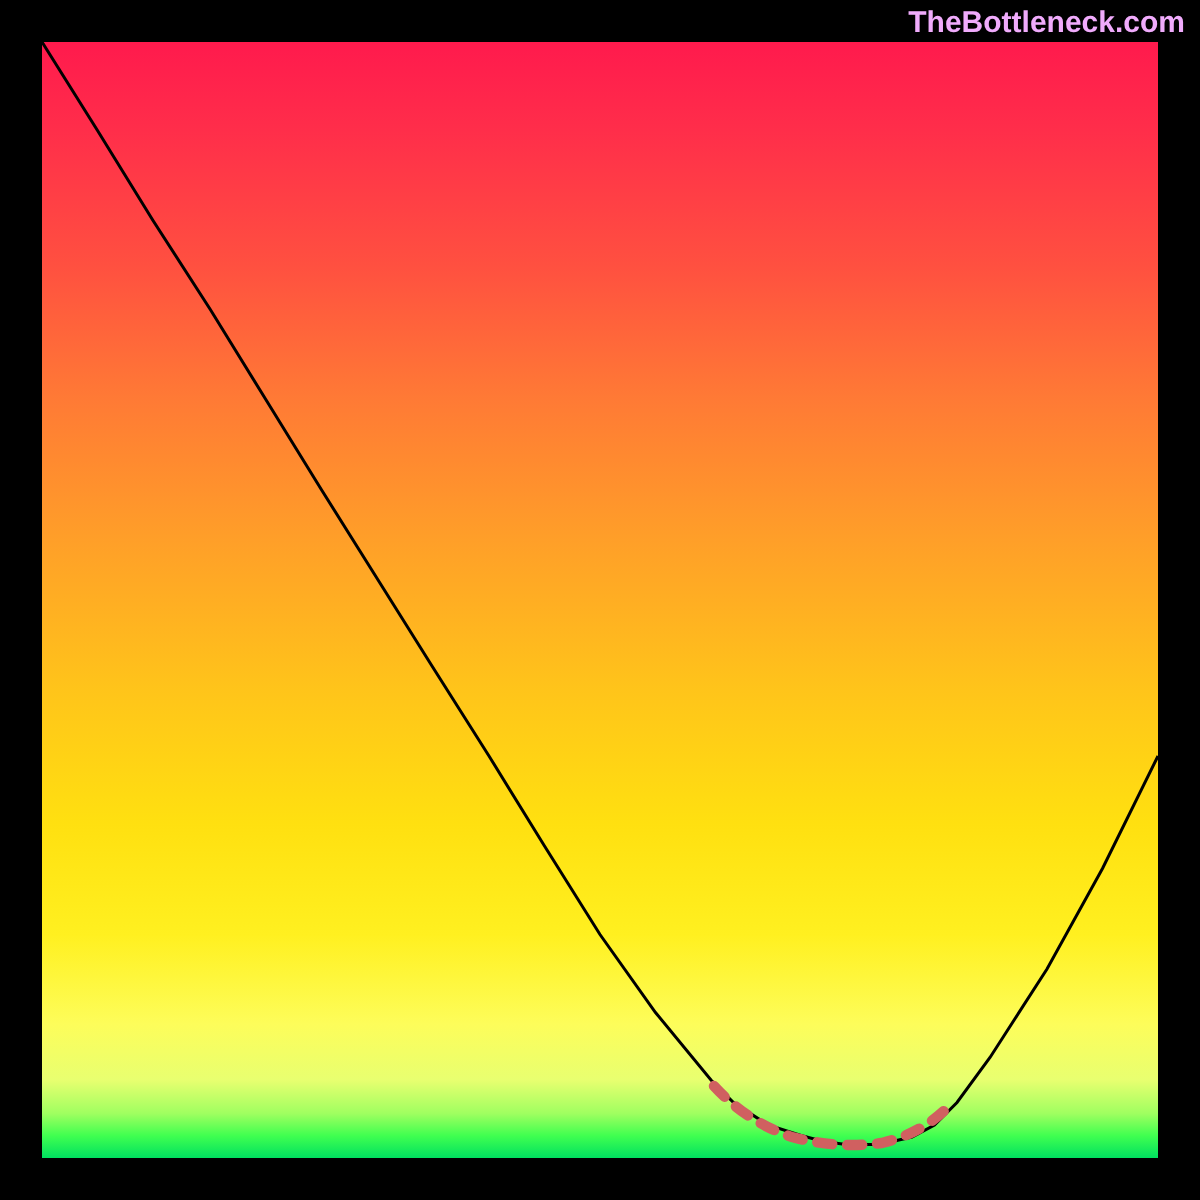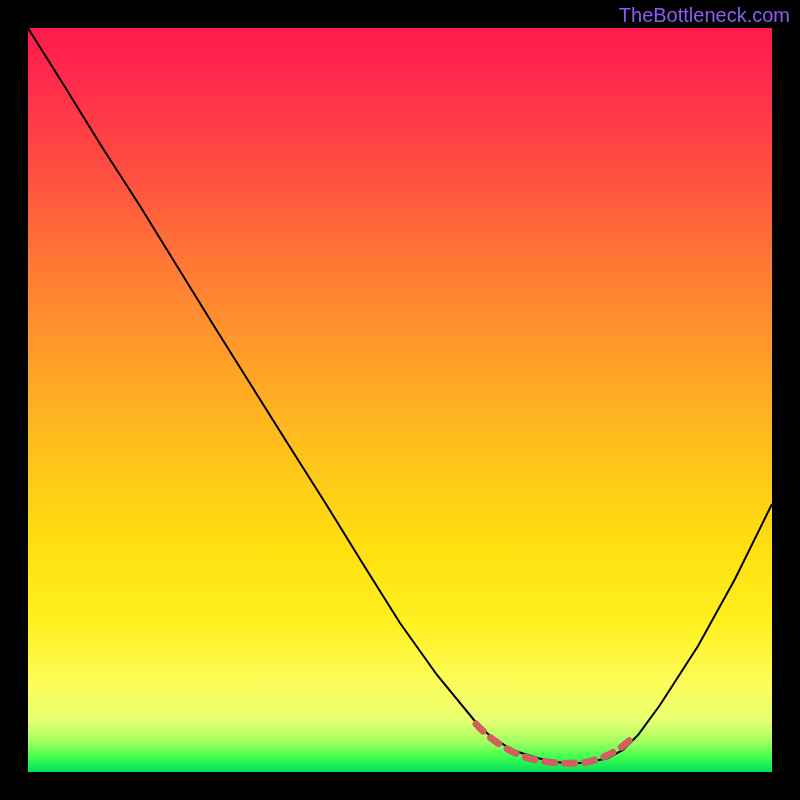--- a/index.html
+++ b/index.html
@@ -8,23 +8,23 @@
     height: 800px;
     background: #000;
     position: relative;
     font-family: Arial, sans-serif;
     overflow: hidden;
   }
   .watermark {
     position: absolute;
     top: 4px;
     right: 10px;
-    color: #8b5cf6;
+    color: #f0abfc;
     font-size: 20px;
-    font-weight: normal;
+    font-weight: bold;
     z-index: 10;
   }
   .plot-area {
     position: absolute;
     left: 28px;
     top: 28px;
     width: 744px;
     height: 744px;
   }
   .gradient-bg {

